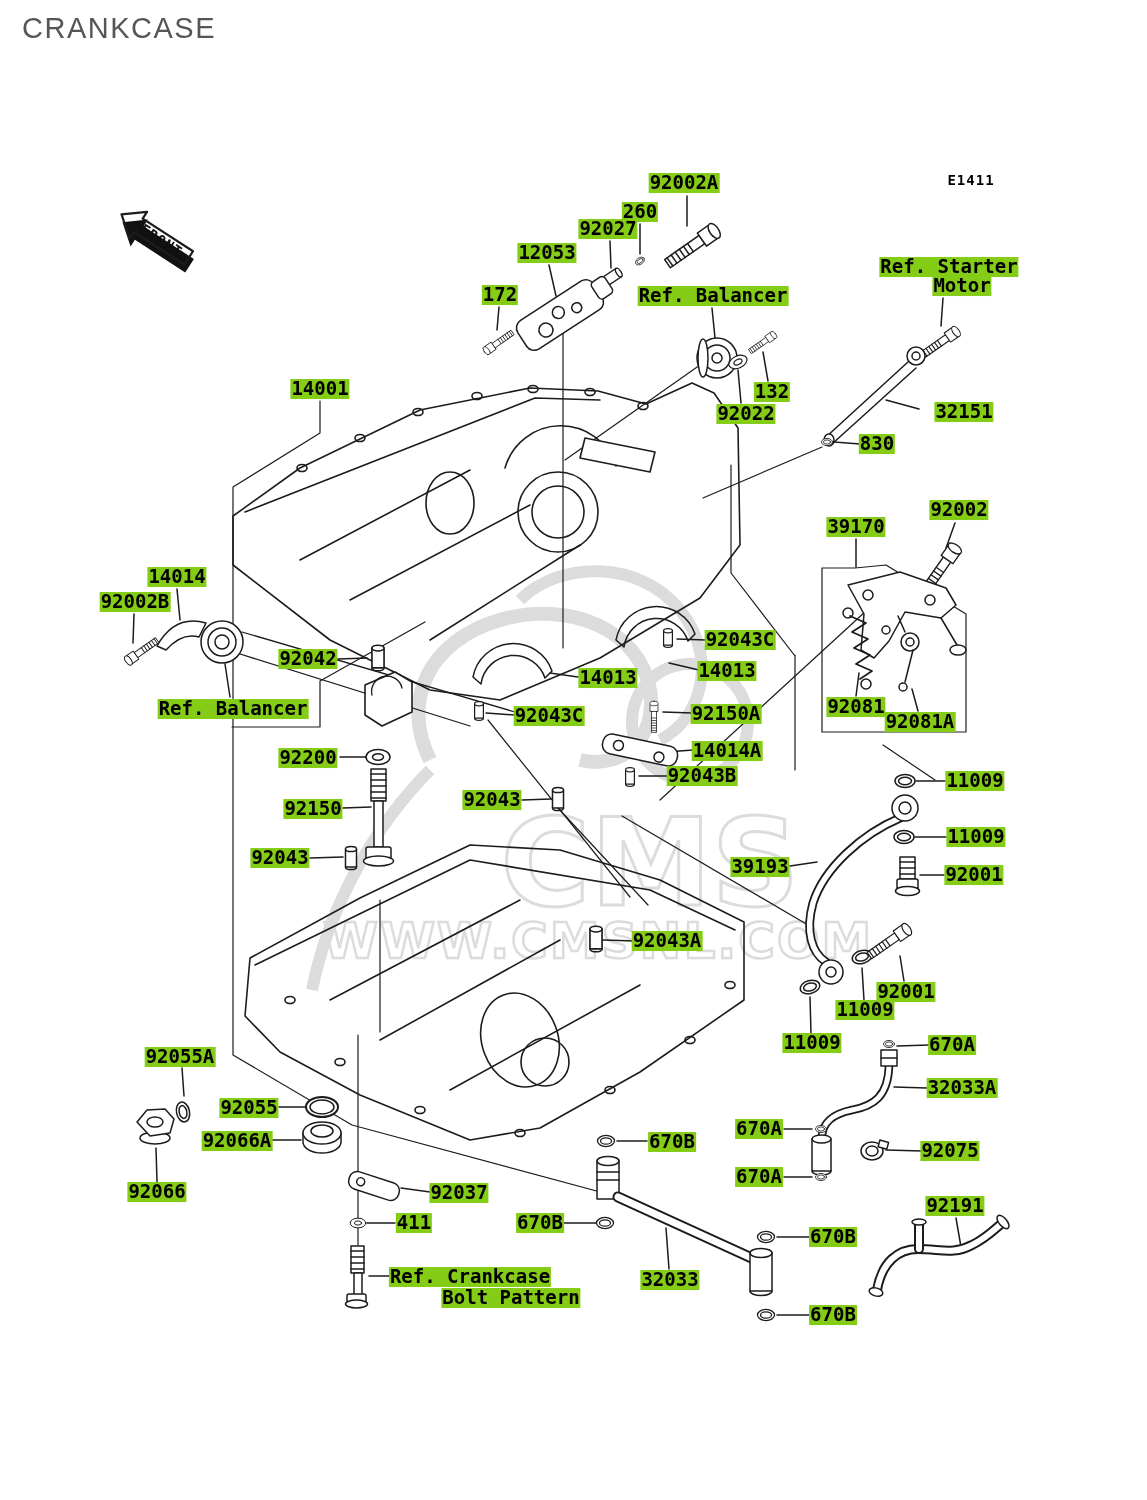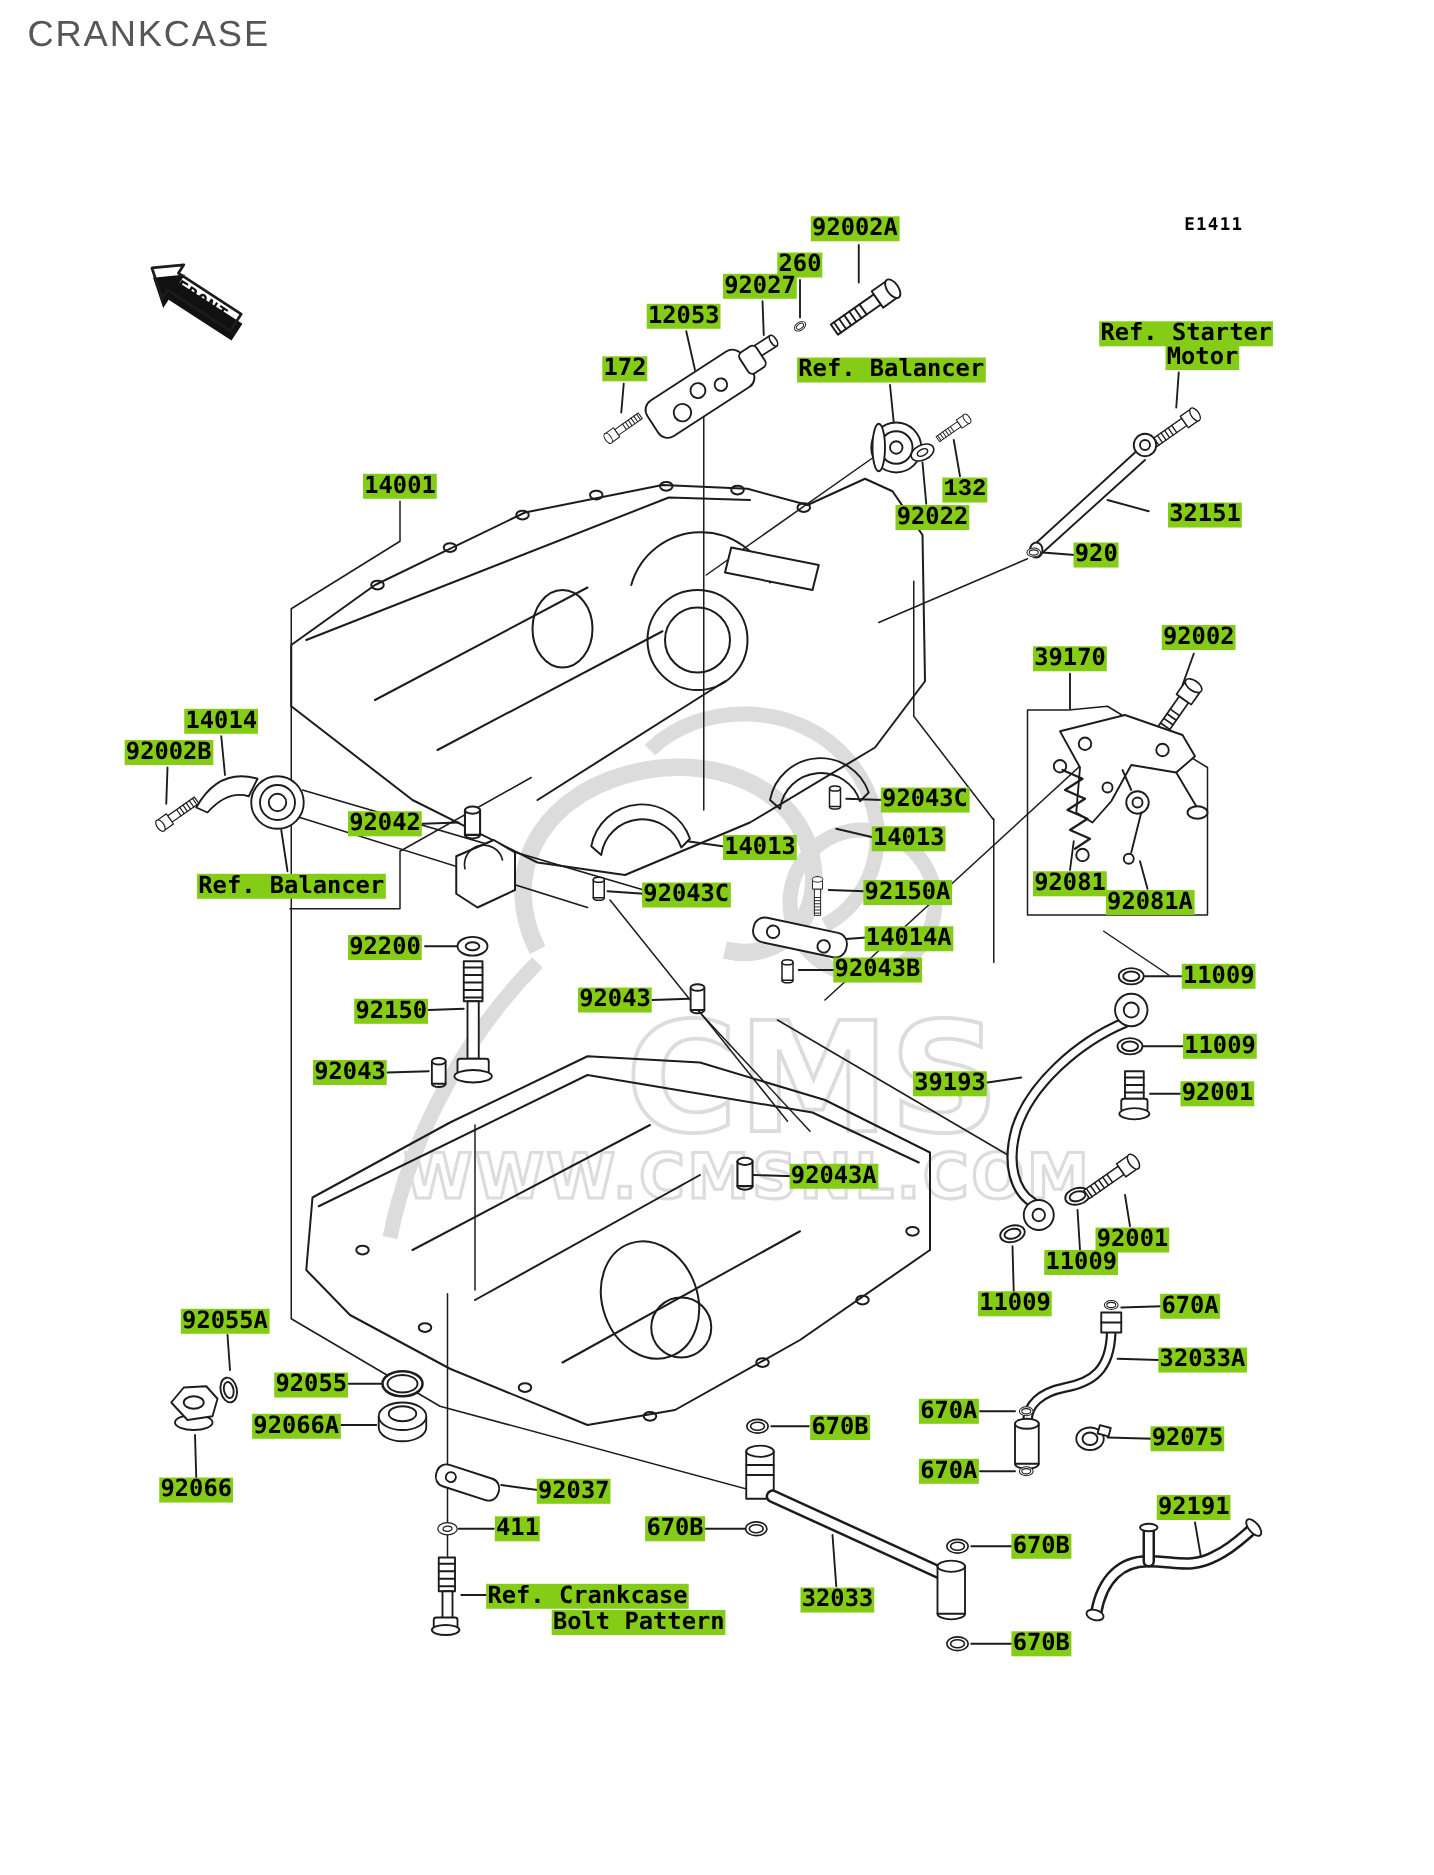--- a/index.html
+++ b/index.html
@@ -329,24 +329,24 @@
   <div id="labels-layer">
       <div class="part-label" style="left: 684px; top: 183px;">92002A</div>
       <div class="part-label" style="left: 640px; top: 212px;">260</div>
       <div class="part-label" style="left: 608px; top: 229px;">92027</div>
       <div class="part-label" style="left: 547px; top: 253px;">12053</div>
       <div class="part-label" style="left: 500px; top: 295px;">172</div>
       <div class="part-label" style="left: 713px; top: 296px;">Ref. Balancer</div>
       <div class="part-label" style="left: 949px; top: 267px;">Ref. Starter</div>
       <div class="part-label" style="left: 962px; top: 286px;">Motor</div>
       <div class="part-label" style="left: 320px; top: 389px;">14001</div>
-      <div class="part-label" style="left: 772px; top: 392px; font-family: Liberation Mono, monospace;">132</div>
+      <div class="part-label" style="left: 772px; top: 392px;">132</div>
       <div class="part-label" style="left: 746px; top: 414px;">92022</div>
       <div class="part-label" style="left: 964px; top: 412px;">32151</div>
-      <div class="part-label" style="left: 877px; top: 444px;">920</div>
+      <div class="part-label" style="left: 877px; top: 444px;">830</div>
       <div class="part-label" style="left: 959px; top: 510px;">92002</div>
       <div class="part-label" style="left: 856px; top: 527px;">39170</div>
       <div class="part-label" style="left: 177px; top: 577px;">14014</div>
       <div class="part-label" style="left: 135px; top: 602px;">92002B</div>
       <div class="part-label" style="left: 740px; top: 640px;">92043C</div>
       <div class="part-label" style="left: 308px; top: 659px;">92042</div>
       <div class="part-label" style="left: 727px; top: 671px;">14013</div>
       <div class="part-label" style="left: 608px; top: 678px;">14013</div>
       <div class="part-label" style="left: 233px; top: 709px;">Ref. Balancer</div>
       <div class="part-label" style="left: 856px; top: 707px;">92081</div>

